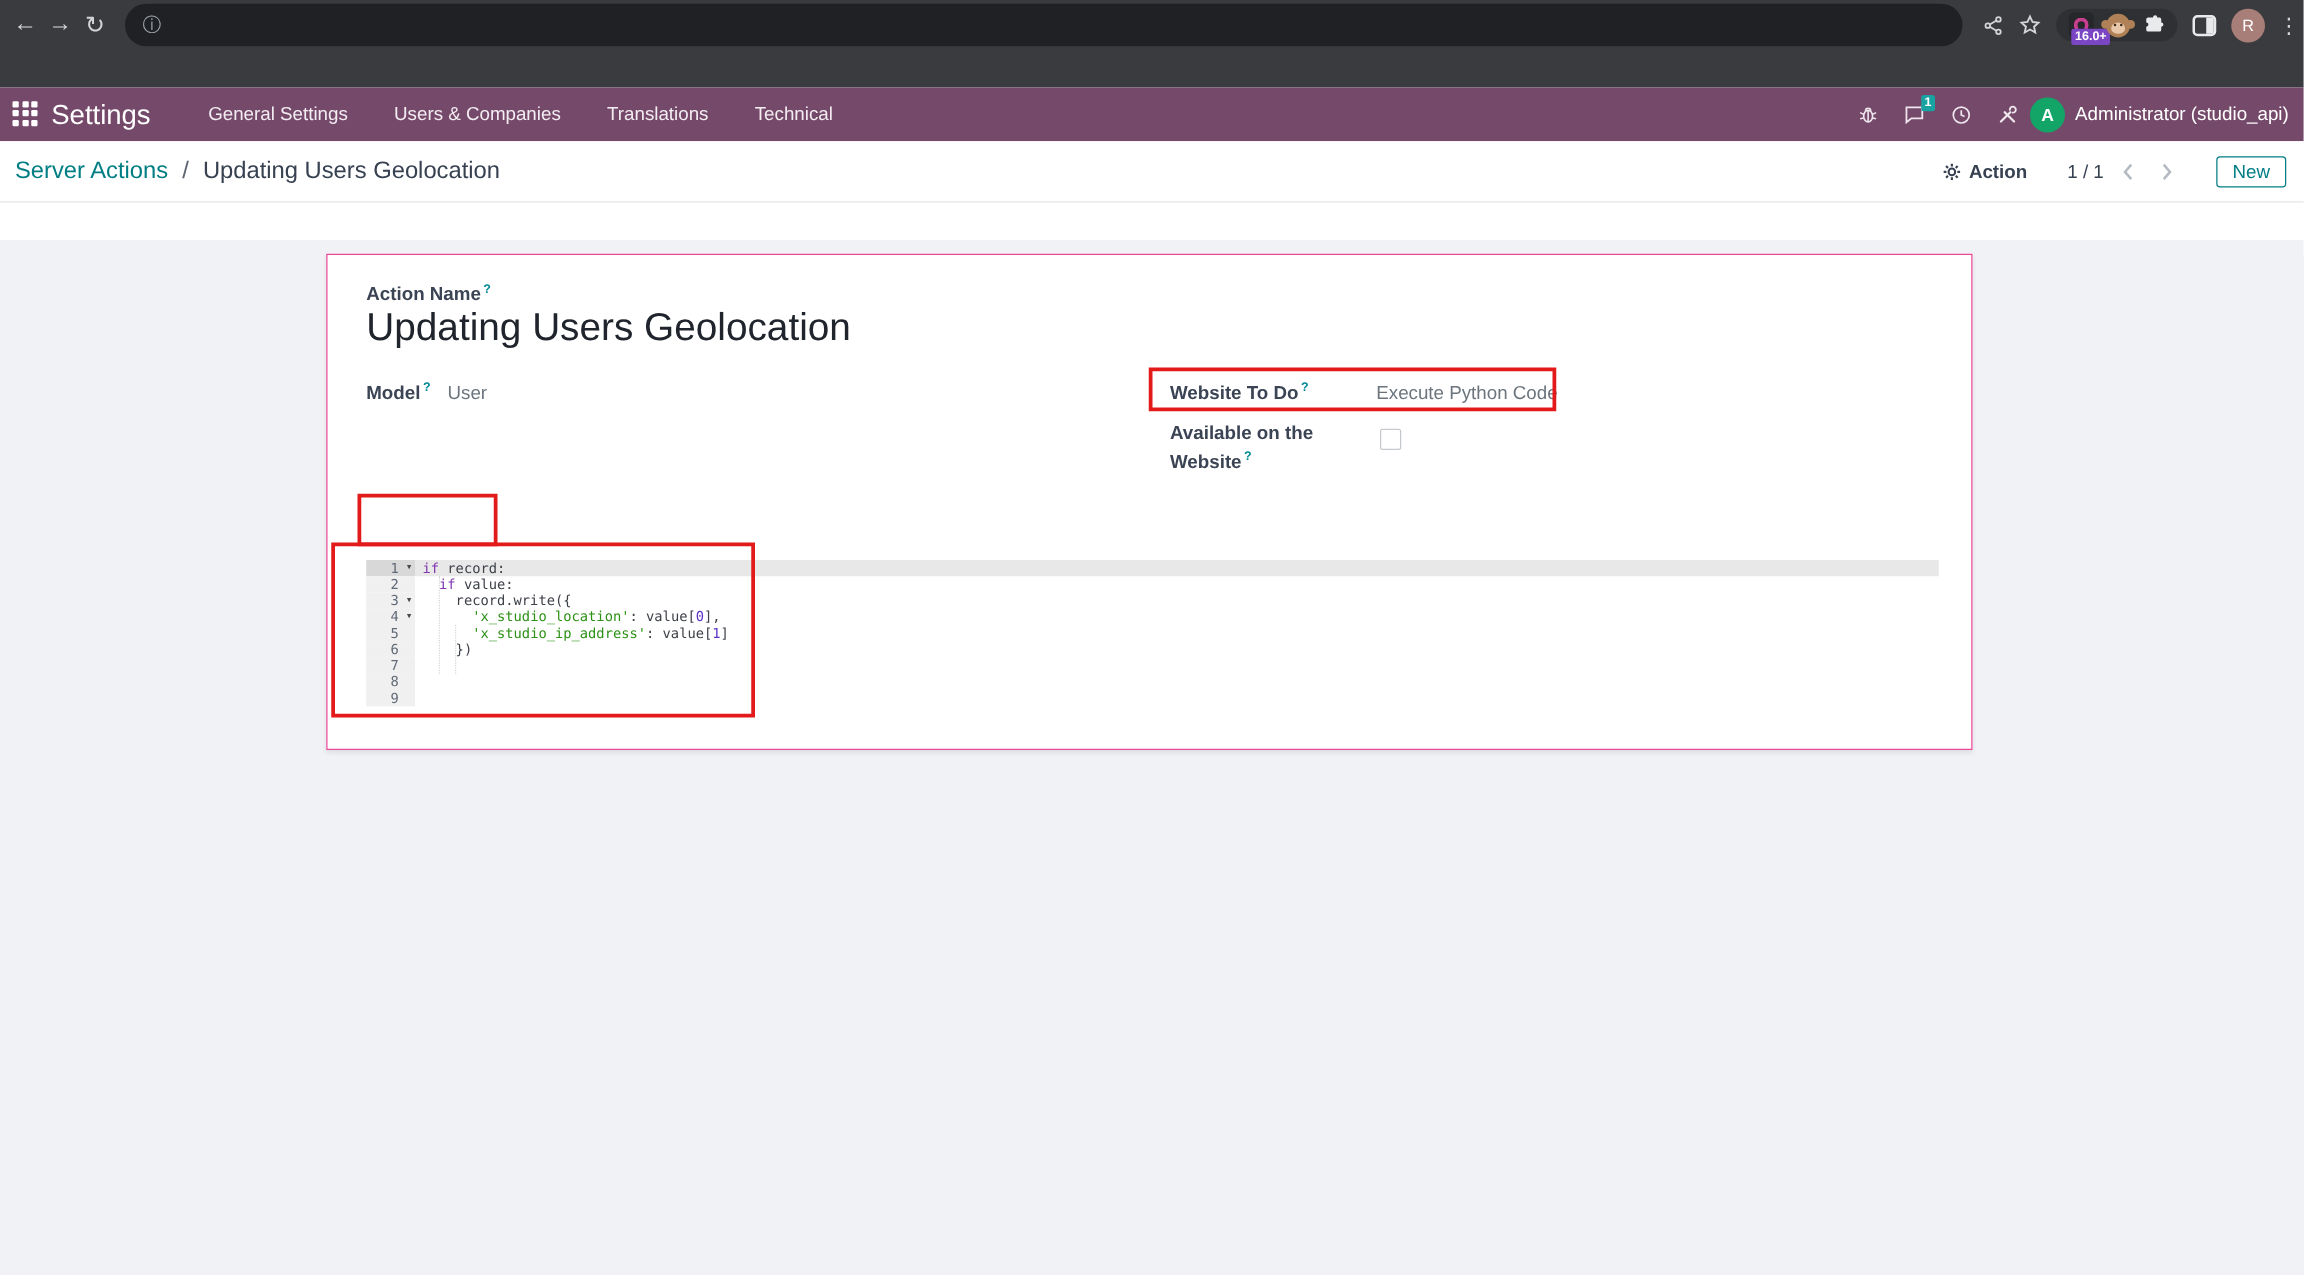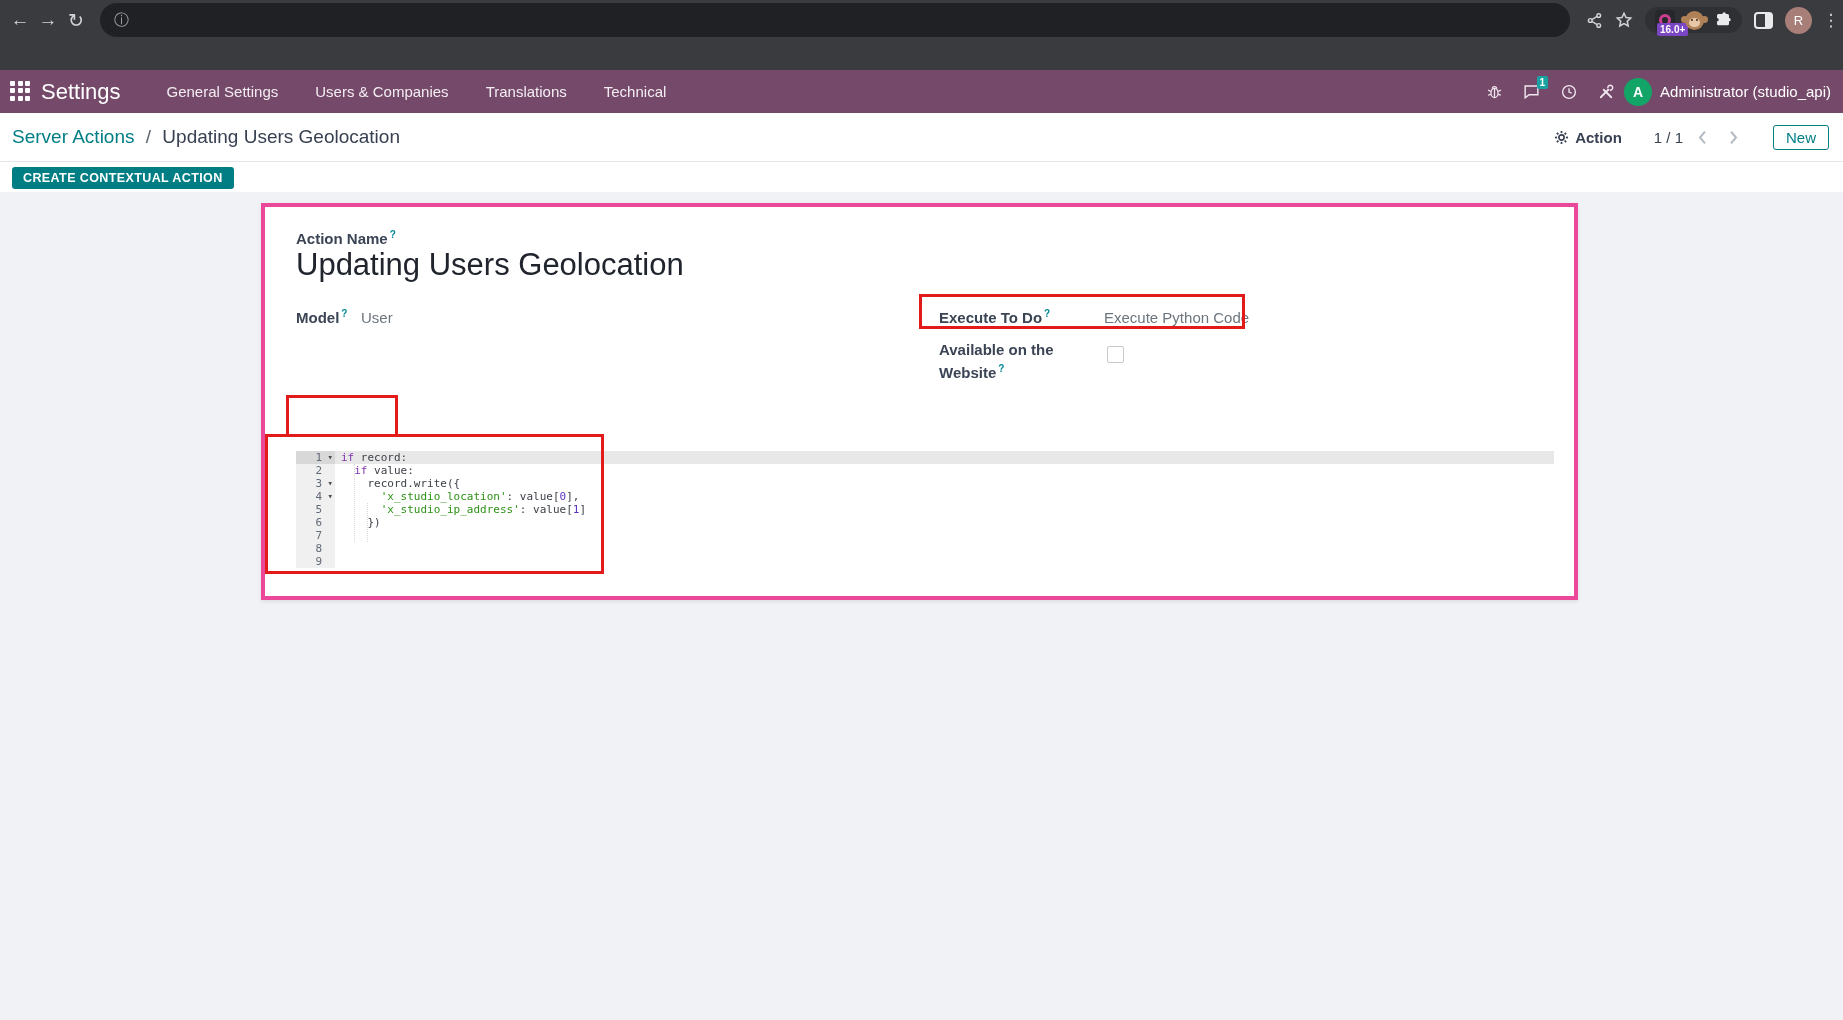--- a/index.html
+++ b/index.html
@@ -73,21 +73,21 @@
             font-size:15px; font-weight:500; padding:3px 12px; border-radius:3px; cursor:pointer; }
 
   
   .btnrow { position:absolute; left:0; top:162px; width:1843px; height:30px; background:#fff; }
   .ctxbtn { position:absolute; left:12px; top:5px; background:var(--accent-teal); color:#fff; border:none;
             font-size:12.5px; font-weight:bold; letter-spacing:.4px; padding:4px 11px; border-radius:3px; cursor:pointer; }
 
   
   .content { position:absolute; left:0; top:192px; width:1843px; height:828px; background:#f1f2f6; }
   .card { position:absolute; left:261px; top:11px; width:1317px; height:397px; background:#fff;
-          border:4px solid #ec4899; box-shadow:0 2px 4px rgba(0,0,0,.08);text-decoration:underline; }
+          border:1px solid #ec4899; box-shadow:0 2px 4px rgba(0,0,0,.08);text-decoration:underline; }
   .lbl { font-size:15px; font-weight:bold; color:#3b4454; }
   .lbl sup { color:#018a96; font-size:10px; font-weight:bold; margin-left:2px; }
   .val { font-size:15px; color:#6c757d; }
   .f-actionname { position:absolute; left:31px; top:22px; }
   .f-title { position:absolute; left:31px; top:40px; font-size:31px; font-weight:500; color:#20242c; cursor:text; }
   .f-model-lbl { position:absolute; left:31px; top:101px; }
   .f-model-val { position:absolute; left:96px; top:102px; cursor:pointer; }
   .f-atd-lbl { position:absolute; left:674px; top:101px; }
   .f-atd-val { position:absolute; left:839px; top:102px; cursor:pointer; }
   .f-web-lbl { position:absolute; left:674px; top:133px; line-height:19px; width:160px; }
@@ -264,39 +264,36 @@
       </div>
       <div class="pgbtn">
         <svg width="11" height="15" viewBox="0 0 12 18" fill="none" stroke="#b4bac2" stroke-width="2.4">
             <polyline points="3 2 9 9 3 16"></polyline>
           </svg>
       </div>
       <button class="newbtn">New</button>
     </div>
   </div>
 
-  <div class="btnrow">
-    <button class="ctxbtn">CREATE CONTEXTUAL ACTION</button>
-  </div>
 
   <div class="content">
     <div class="card">
 
       <div class="f-actionname lbl">
         <span>Action Name</span><sup>?</sup>
       </div>
       <div class="f-title">Updating Users Geolocation</div>
 
       <div class="f-model-lbl lbl">
         <span>Model</span><sup>?</sup>
       </div>
       <div class="f-model-val val">User</div>
 
       <div class="f-atd-lbl lbl">
-        <span>Execute To Do</span><sup>?</sup>
+        <span>Website To Do</span><sup>?</sup>
       </div>
       <div class="f-atd-val val">Execute Python Code</div>
 
       <div class="f-web-lbl lbl">
         <span>Available on the</span><br>
         <span>Website</span><sup>?</sup>
       </div>
       <div class="f-web-chk"></div>
 
 

